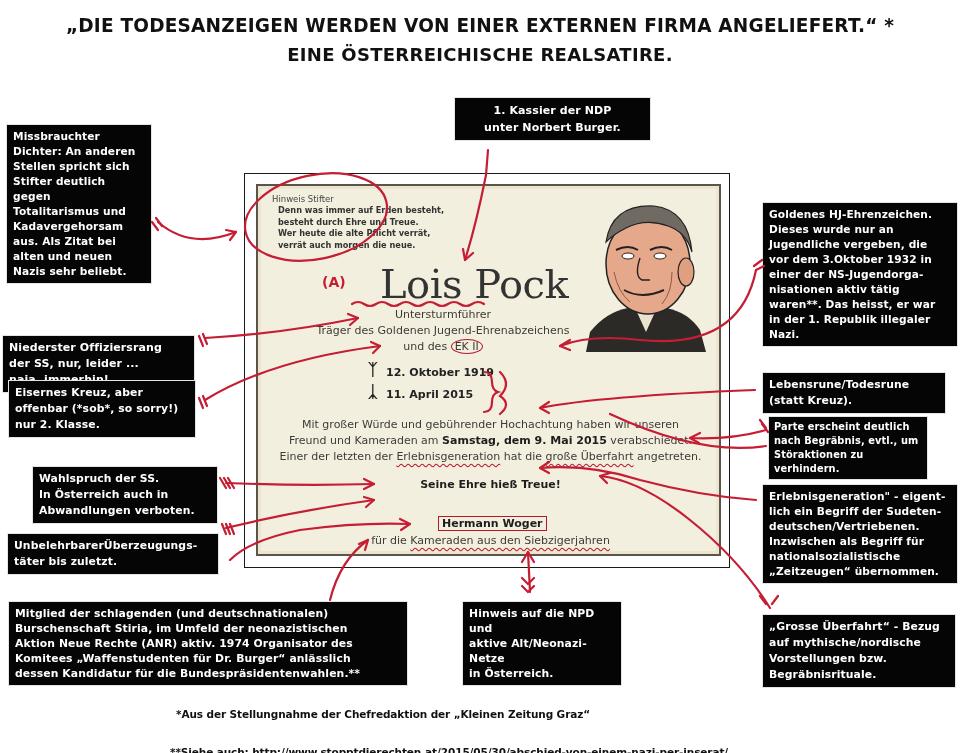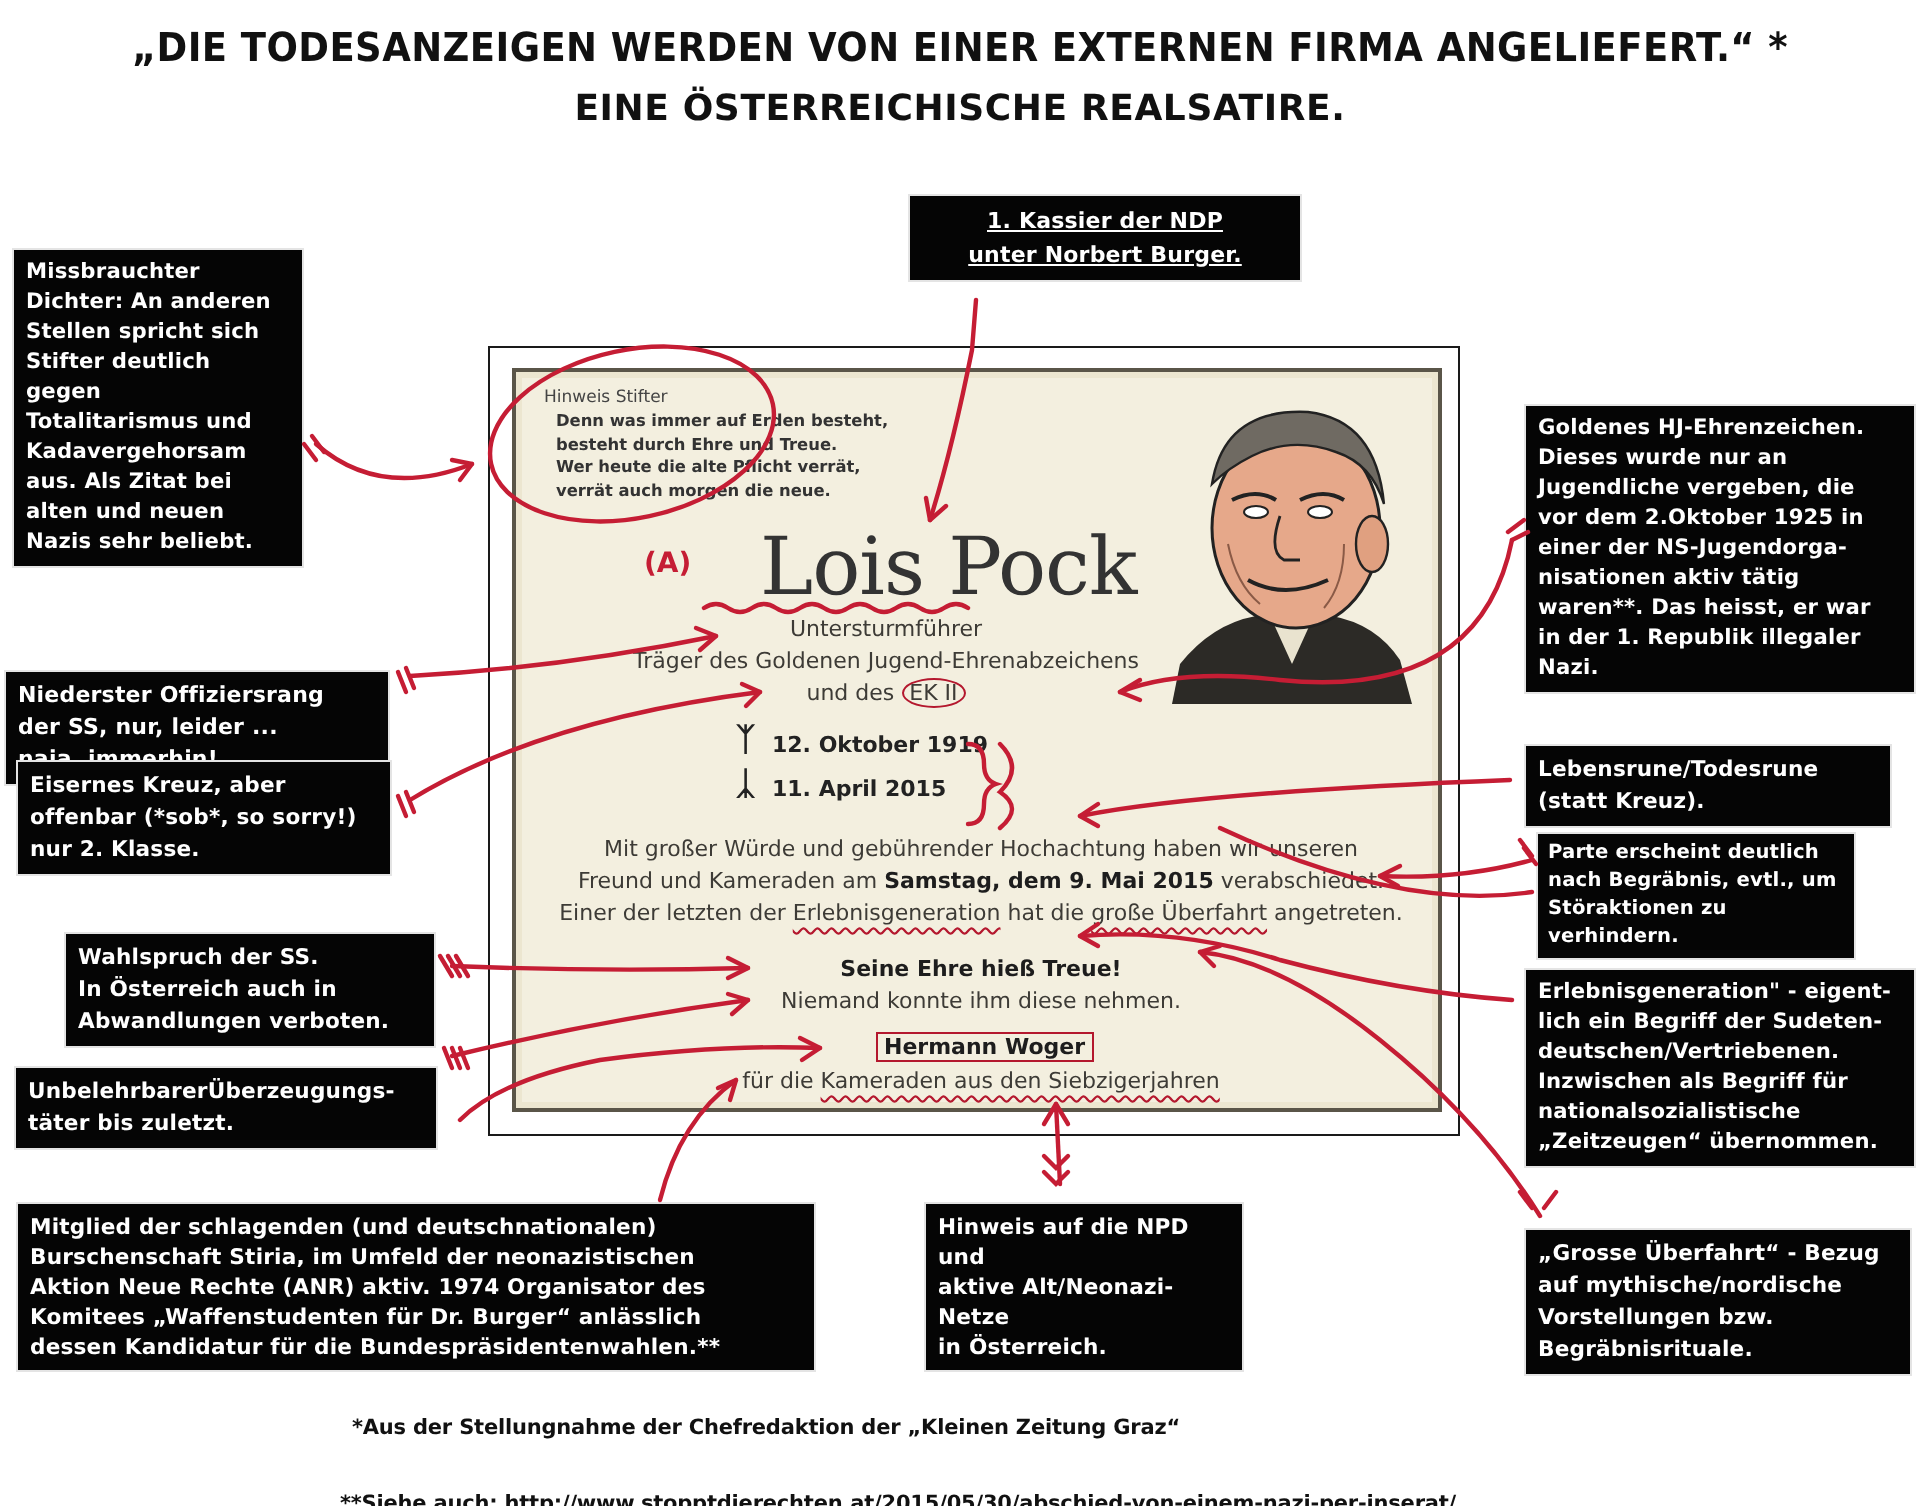--- a/index.html
+++ b/index.html
@@ -110,21 +110,20 @@
   <div class="rune" style="top:174px">ᛉ</div>
   <div class="birth">12. Oktober 1919</div>
   <div class="rune" style="top:196px">ᛣ</div>
   <div class="death">11. April 2015</div>
 
   <div class="text" style="top:232px">Mit großer Würde und gebührender Hochachtung haben wir unseren</div>
   <div class="text" style="top:248px"><span>Freund und Kameraden am </span><b>Samstag, dem 9. Mai 2015</b><span> verabschiedet.</span></div>
   <div class="text" style="top:264px"><span>Einer der letzten der </span><span class="squiggle">Erlebnisgeneration</span><span> hat die </span><span class="squiggle">große Überfahrt</span><span> angetreten.</span></div>
 
   <div class="text motto-line" style="top:292px">Seine Ehre hieß Treue!</div>
-  <div class="text" style="top:308px">Niemand konnte ihm diese nehmen.</div>
   <div class="signer">Hermann Woger</div>
   <div class="text" style="top:348px"><span>für die </span><span class="squiggle">Kameraden aus den Siebzigerjahren</span></div>
 
   <svg class="portrait" viewBox="0 0 140 160">
     <path d="M10 160 L14 140 Q30 120 52 116 L90 116 Q112 120 124 138 L130 160 Z" fill="#2c2a26"></path>
     <path d="M60 118 L70 140 L80 118 Z" fill="#e9e3cf"></path>
     <ellipse cx="72" cy="72" rx="42" ry="50" fill="#e6a88a" stroke="#222" stroke-width="1.5"></ellipse>
     <ellipse cx="110" cy="80" rx="8" ry="14" fill="#e0a080" stroke="#222" stroke-width="1.2"></ellipse>
     <path d="M30 50 Q36 12 78 14 Q112 18 116 60 Q110 40 92 34 Q70 26 50 36 Q38 42 30 50 Z" fill="#6f6a62" stroke="#222" stroke-width="1.2"></path>
     <path d="M40 58 Q52 52 62 58" stroke="#222" stroke-width="2" fill="none"></path>
@@ -140,26 +139,26 @@
 <div class="note" style="left:6px;top:124px;width:146px;">Missbrauchter
 Dichter: An anderen
 Stellen spricht sich
 Stifter deutlich
 gegen
 Totalitarismus und
 Kadavergehorsam
 aus. Als Zitat bei
 alten und neuen
 Nazis sehr beliebt.</div>
-<div class="note" style="left:454px;top:97px;width:197px;text-align:center;font-size:11px;line-height:17px;text-decoration:underline;">1. Kassier der NDP
+<div class="note" style="left:454px;top:97px;width:197px;text-align:center;font-size:11px;line-height:17px;">1. Kassier der NDP
 unter Norbert Burger.</div>
 <div class="note" style="left:762px;top:202px;width:196px;">Goldenes HJ-Ehrenzeichen.
  Dieses wurde nur an
 Jugendliche vergeben, die
-vor dem 2.Oktober 1925 in
+vor dem 3.Oktober 1932 in
 einer der NS-Jugendorga-
 nisationen aktiv tätig
 waren**. Das heisst, er war
 in der 1. Republik illegaler
 Nazi.</div>
 <div class="note" style="left:2px;top:311px;width:193px;font-size:11px;line-height:16px;margin-top:24px;">Niederster Offiziersrang
 der SS, nur, leider ...
 naja, immerhin!</div>
 <div class="note" style="left:8px;top:380px;width:188px;font-size:10.8px;line-height:16px;">Eisernes Kreuz, aber
 offenbar (*sob*, so sorry!)

